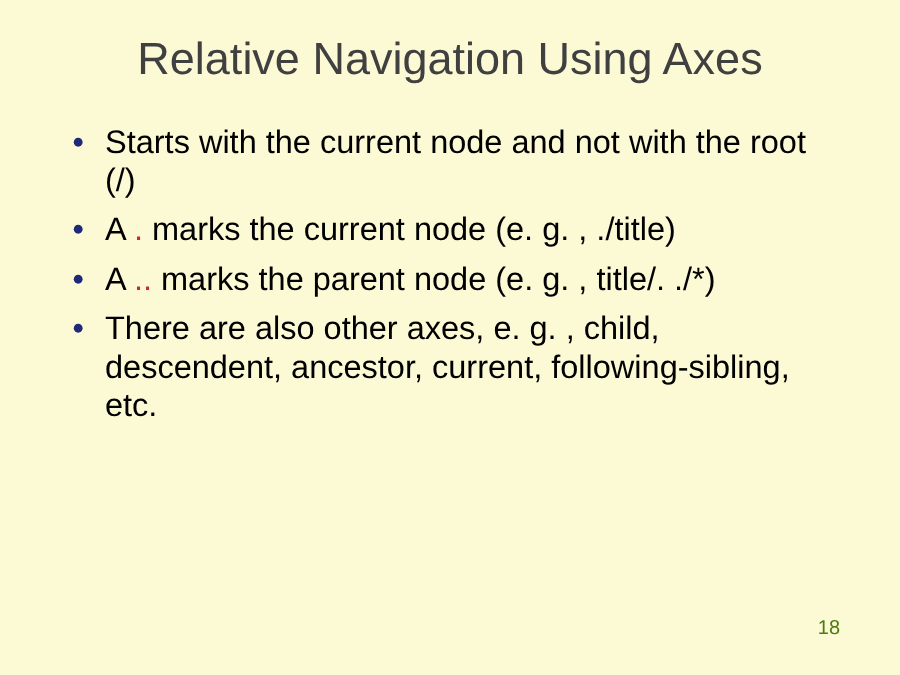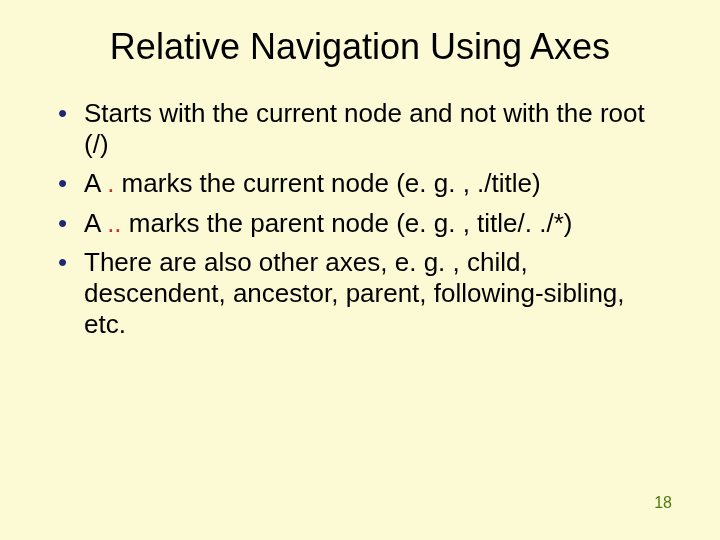--- a/index.html
+++ b/index.html
@@ -12,21 +12,21 @@
     background: #fcf9d5;
     font-family: Arial, Helvetica, sans-serif;
     position: relative;
     box-sizing: border-box;
   }
   .slide {
     box-sizing: border-box;
     padding: 26px 48px 0 48px;
   }
   .title {
-    color: #000000;
+    color: #404040;
     font-size: 36px;
     text-align: center;
     margin: 0 0 30px 0;
     font-weight: normal;
   }
   ul.bullets {
     list-style: none;
     margin: 0;
     padding: 0 0 0 10px;
   }
@@ -68,18 +68,18 @@
     <li>
       <span>Starts with the current node and not with the root (/)</span>
     </li>
     <li>
       <span>A </span><span class="red">.</span><span> marks the current node (e. g. , ./title)</span>
     </li>
     <li>
       <span>A </span><span class="red">..</span><span> marks the parent node (e. g. , title/. ./*)</span>
     </li>
     <li>
-      <span>There are also other axes, e. g. , child, descendent, ancestor, parent, following-sibling, etc.</span>
+      <span>There are also other axes, e. g. , child, descendent, ancestor, current, following-sibling, etc.</span>
     </li>
   </ul>
 </div>
 
 <div class="pagenum">18</div>
 
 </body></html>

